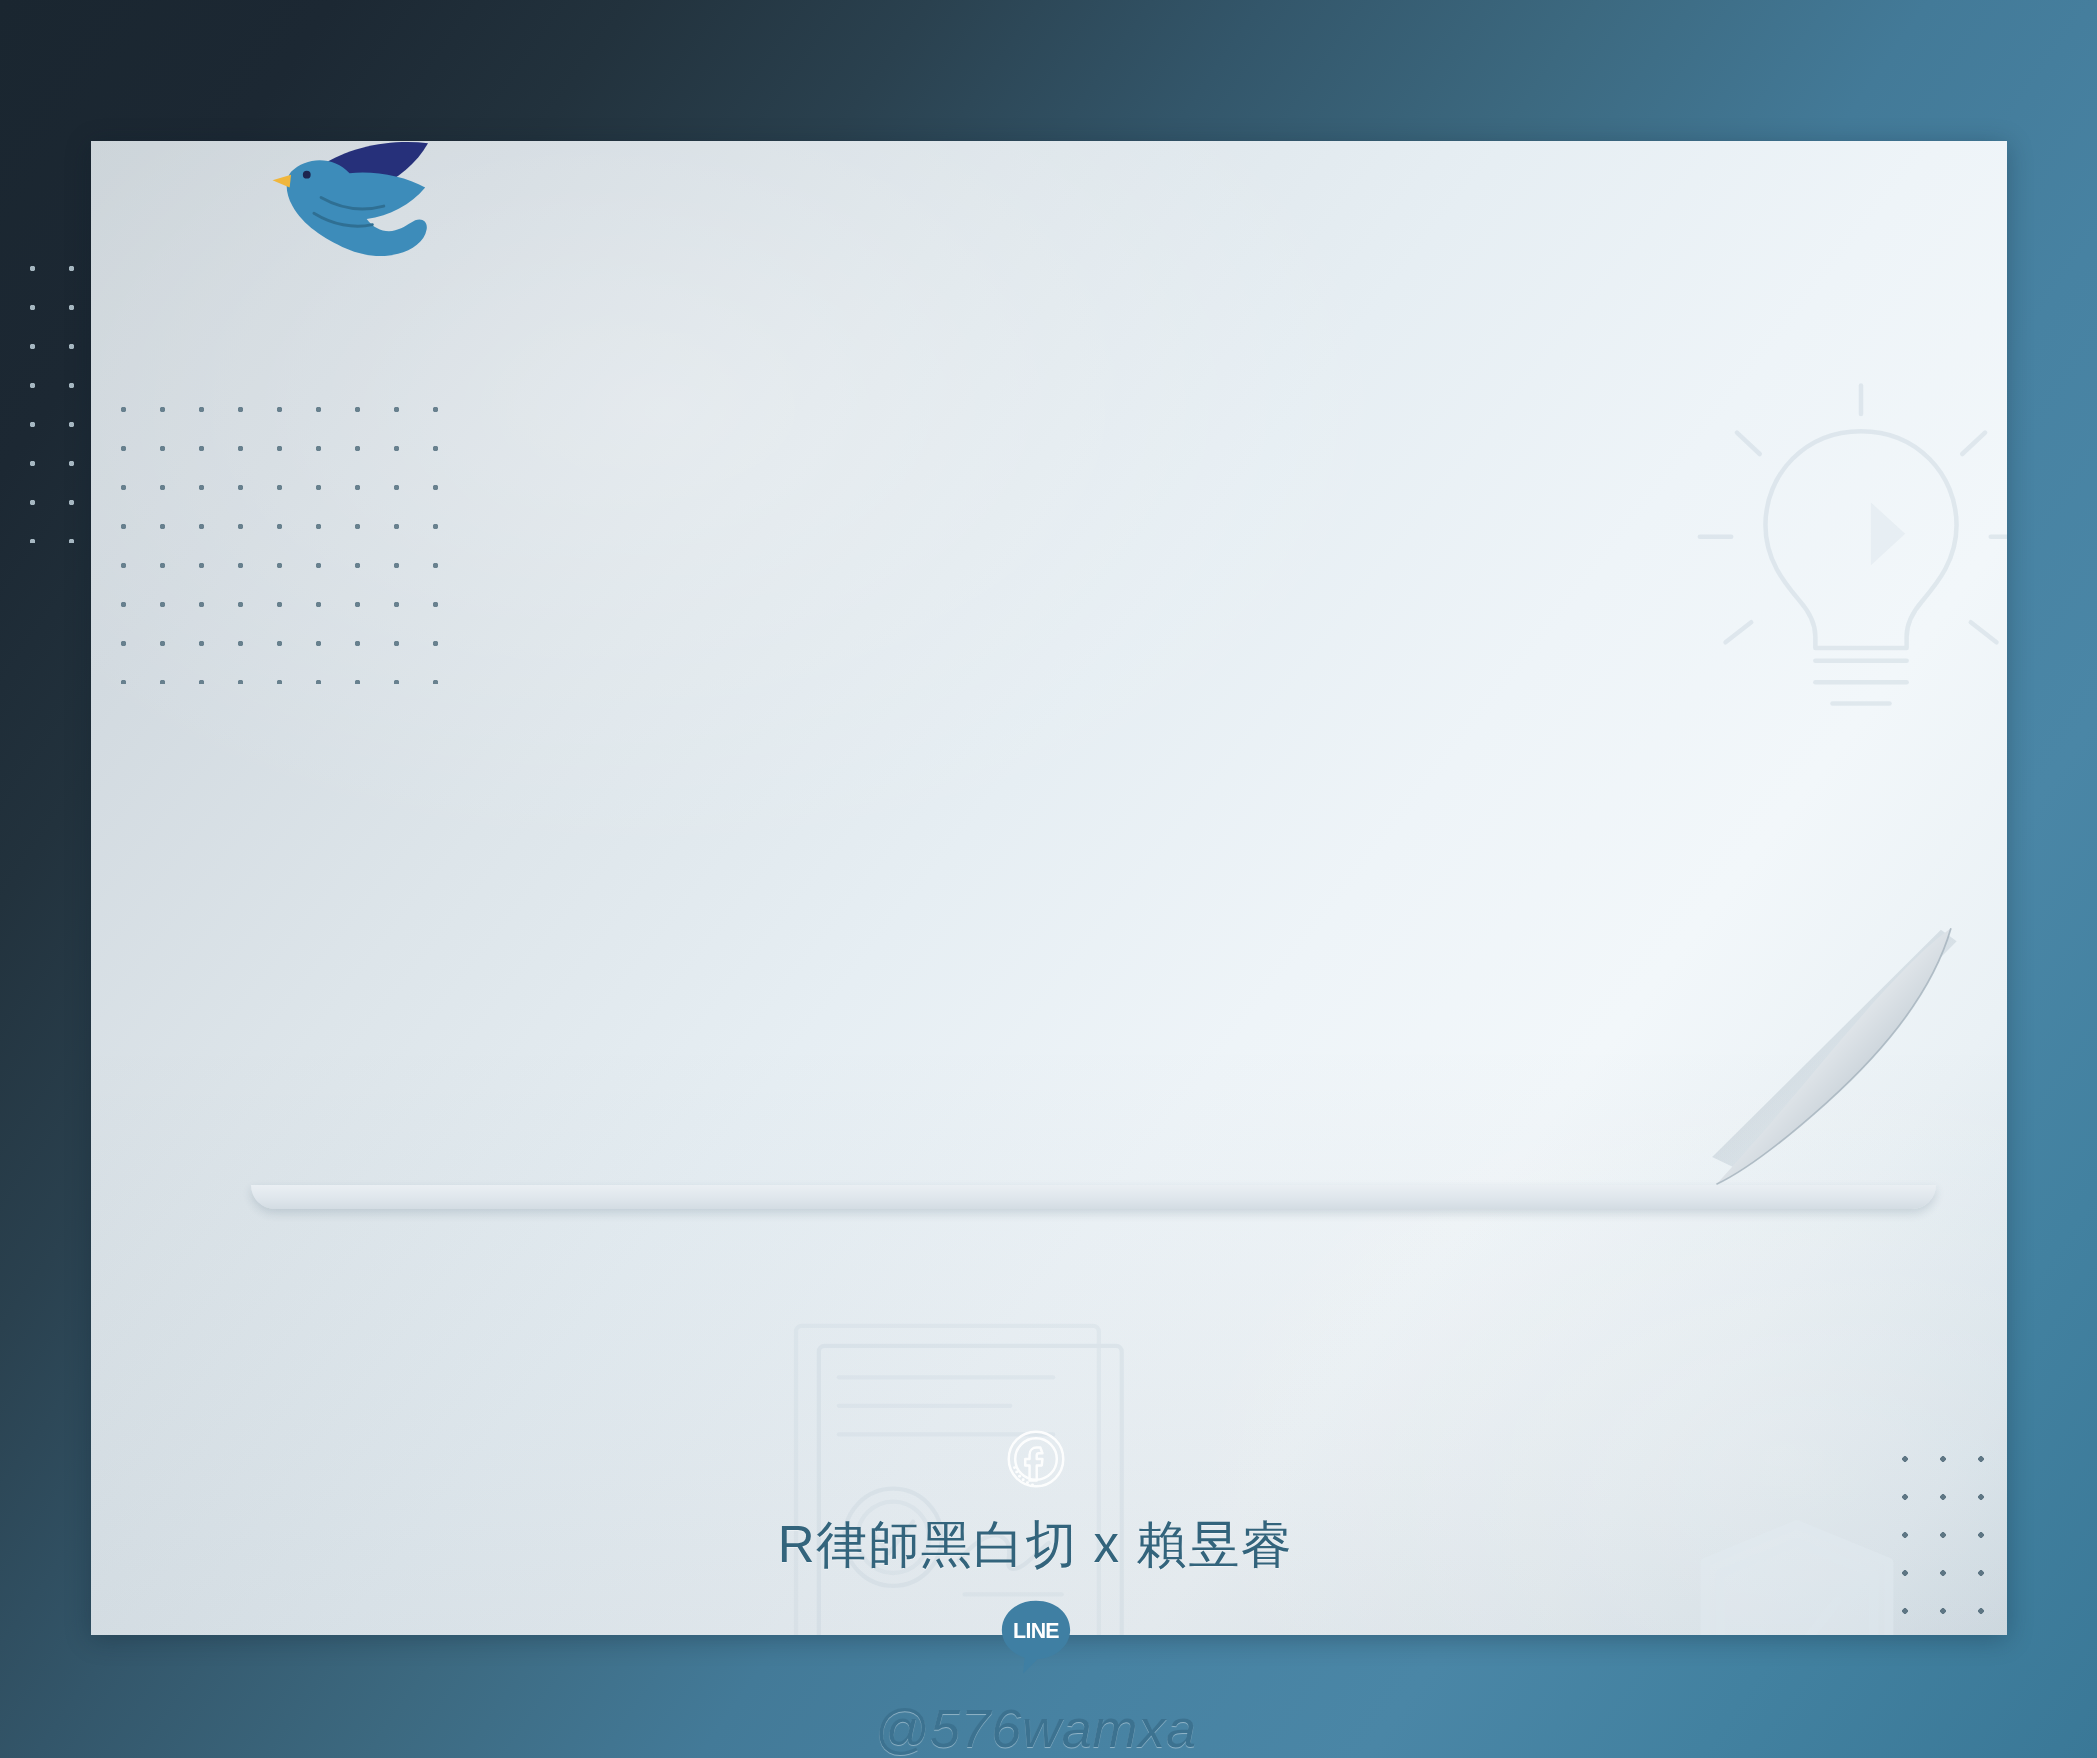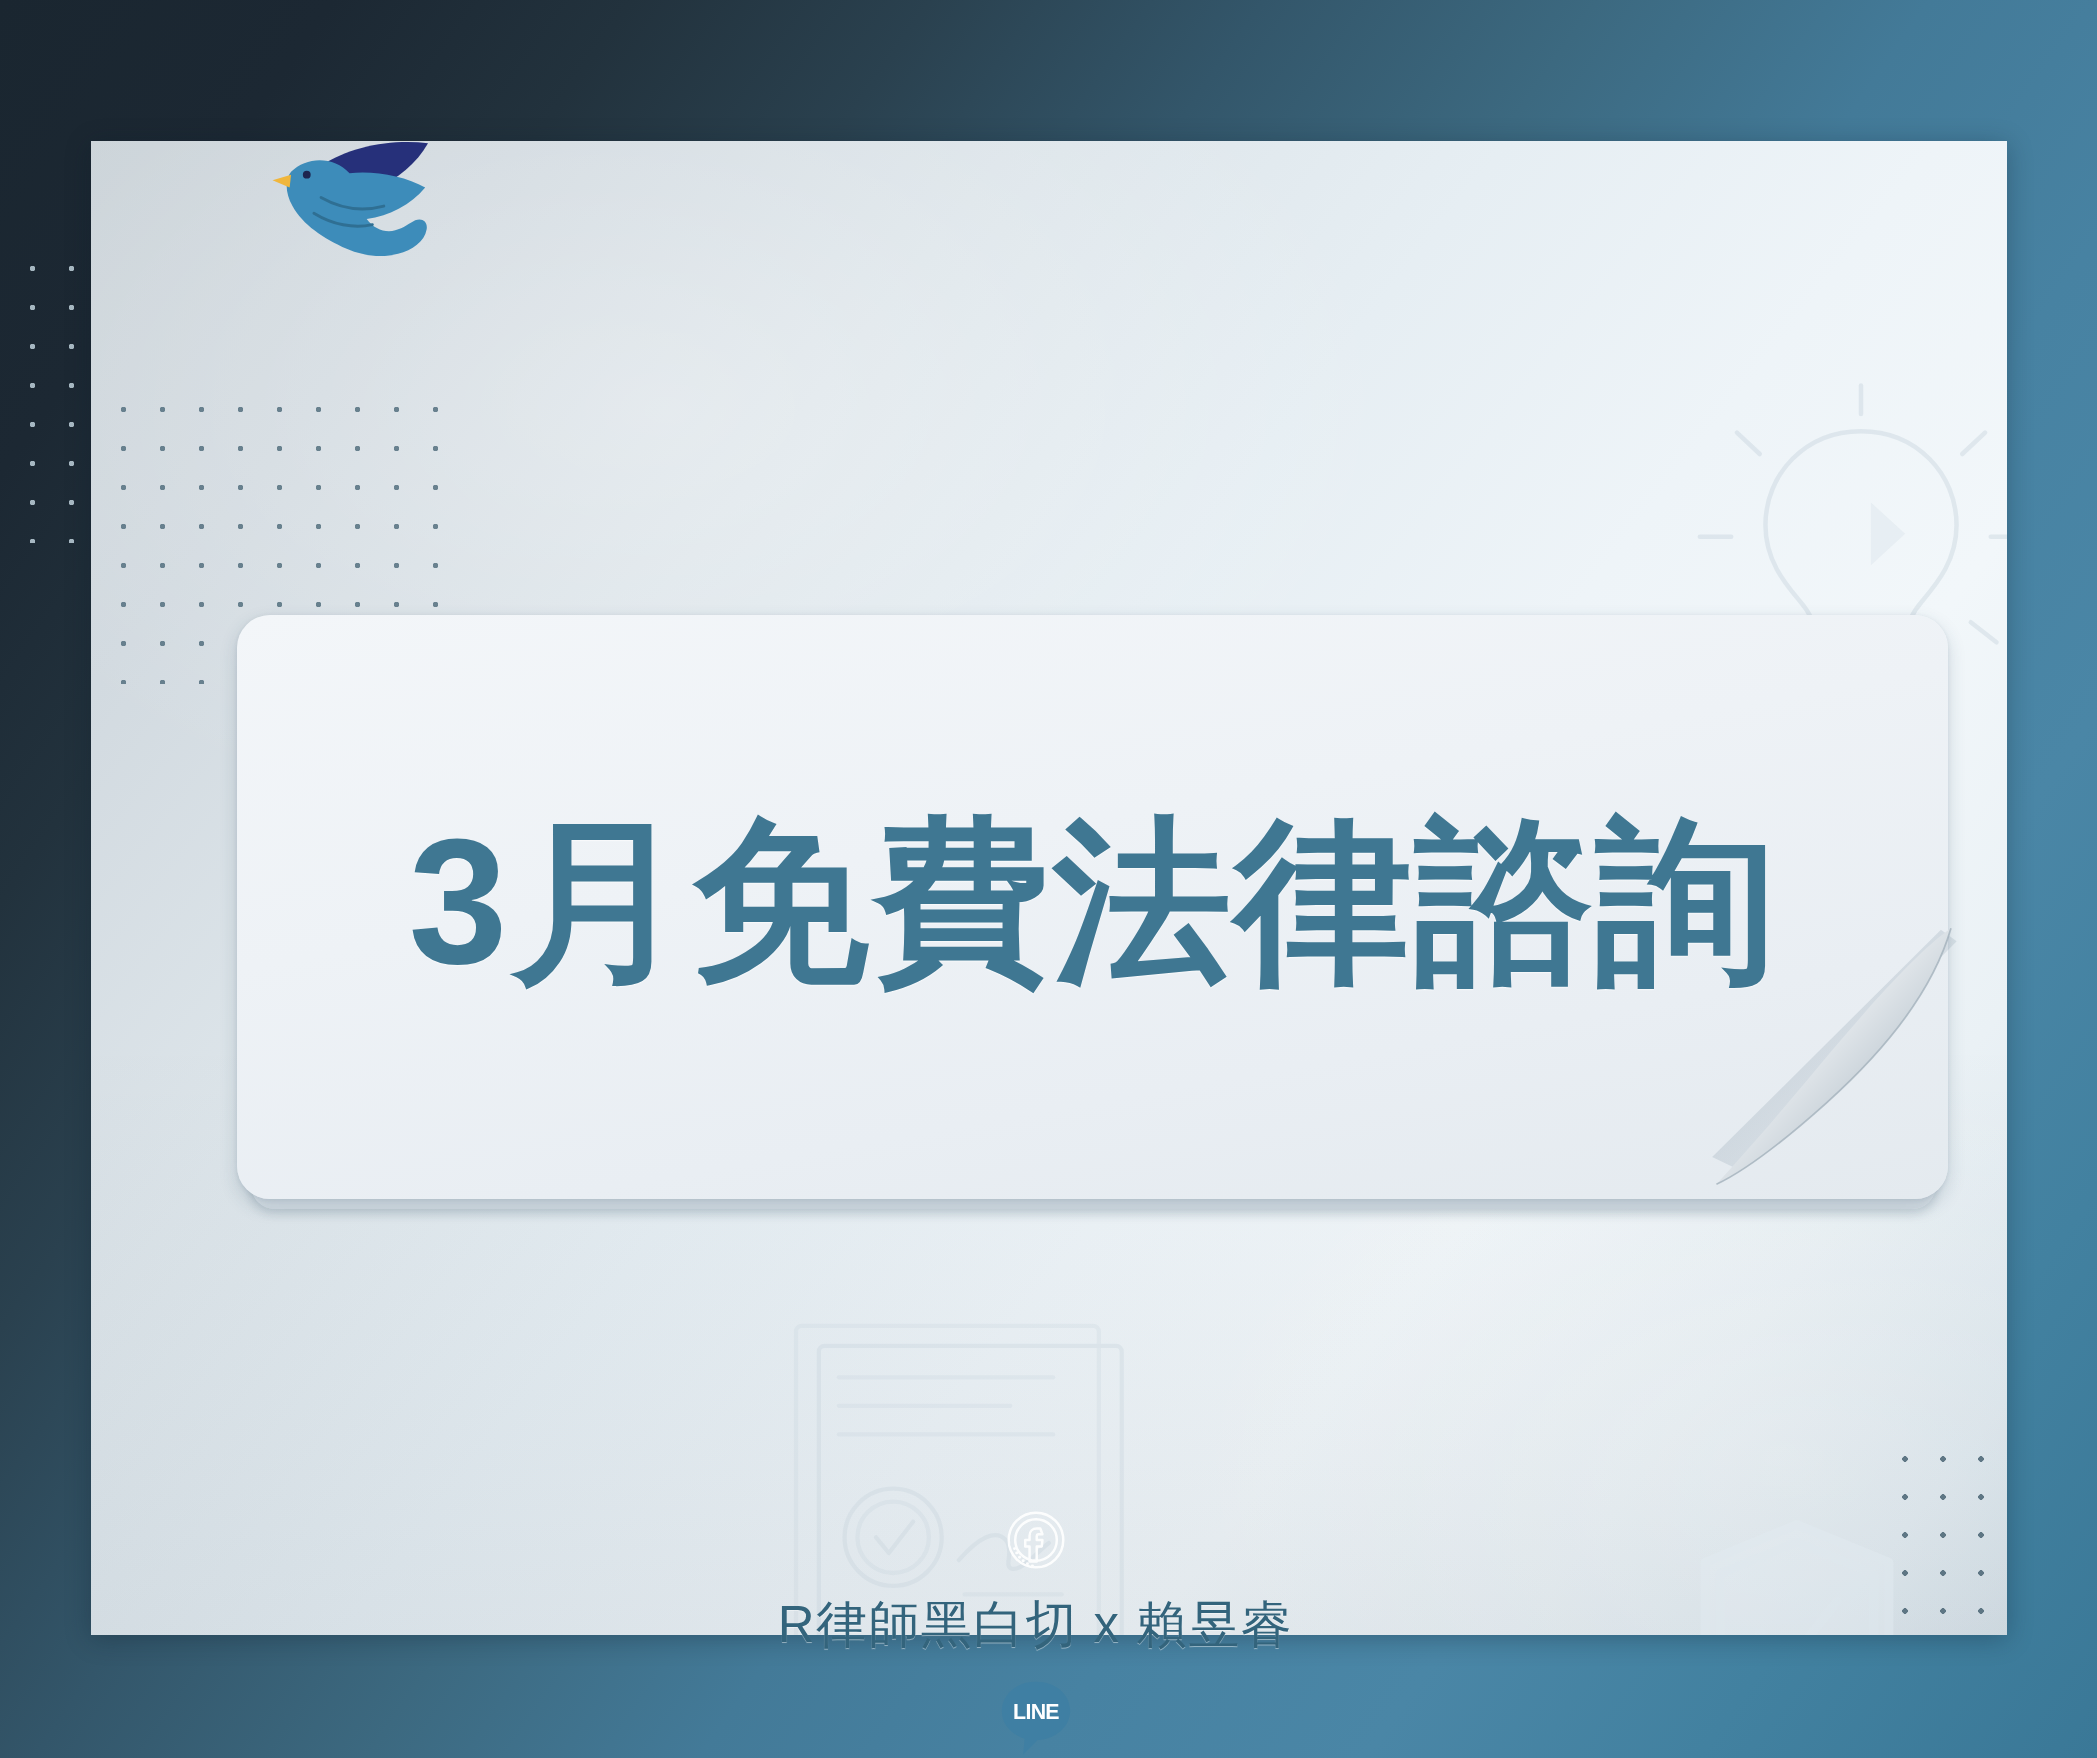--- a/index.html
+++ b/index.html
@@ -280,23 +280,20 @@
       <path d="M140 118 C166 134 196 140 222 134" fill="none" stroke="#2f6f93" stroke-width="4" stroke-linecap="round"></path>
 
       <path d="M108 64 L82 72 L106 82 Z" fill="#f0b63c"></path>
 
       <circle cx="130" cy="64" r="5.5" fill="#1d2550"></circle>
     </svg>
   </div>
 
   <div id="banner-lip"></div>
 
-  <div id="banner">
-    <div id="headline">3月免費法律諮詢</div>
-  </div>
 
   <div id="peel">
     <svg viewBox="0 0 400 452">
       <defs>
         <linearGradient id="peelg" x1="0%" y1="0%" x2="100%" y2="100%">
           <stop offset="0%" stop-color="#ffffff"></stop>
           <stop offset="34%" stop-color="#f4f6f8"></stop>
           <stop offset="62%" stop-color="#c9d2d9"></stop>
           <stop offset="82%" stop-color="#eef2f5"></stop>
           <stop offset="100%" stop-color="#fdfdfe"></stop>
@@ -339,17 +336,18 @@
     <div id="fb-label">R律師黑白切 x 賴昱睿</div>
 
     <div id="line-badge">
       <svg viewBox="0 0 104 112">
         <path d="M52 4 C24 4 4 22 4 45 C4 63 17 78 36 84 l-2 22 l20 -20
                  c1 0 2 0 -2 0 C79 86 100 67 100 45 C100 22 80 4 52 4 Z" fill="#3f7fa3"></path>
         <text x="52" y="56" text-anchor="middle" font-family="'Liberation Sans', sans-serif" font-size="30" font-weight="700" fill="#ffffff" letter-spacing="-1">LINE</text>
       </svg>
     </div>
 
+    <div id="line-handle">@576wamxa</div>
 
   </div>
 
 </div>
 
 
 </body></html>

